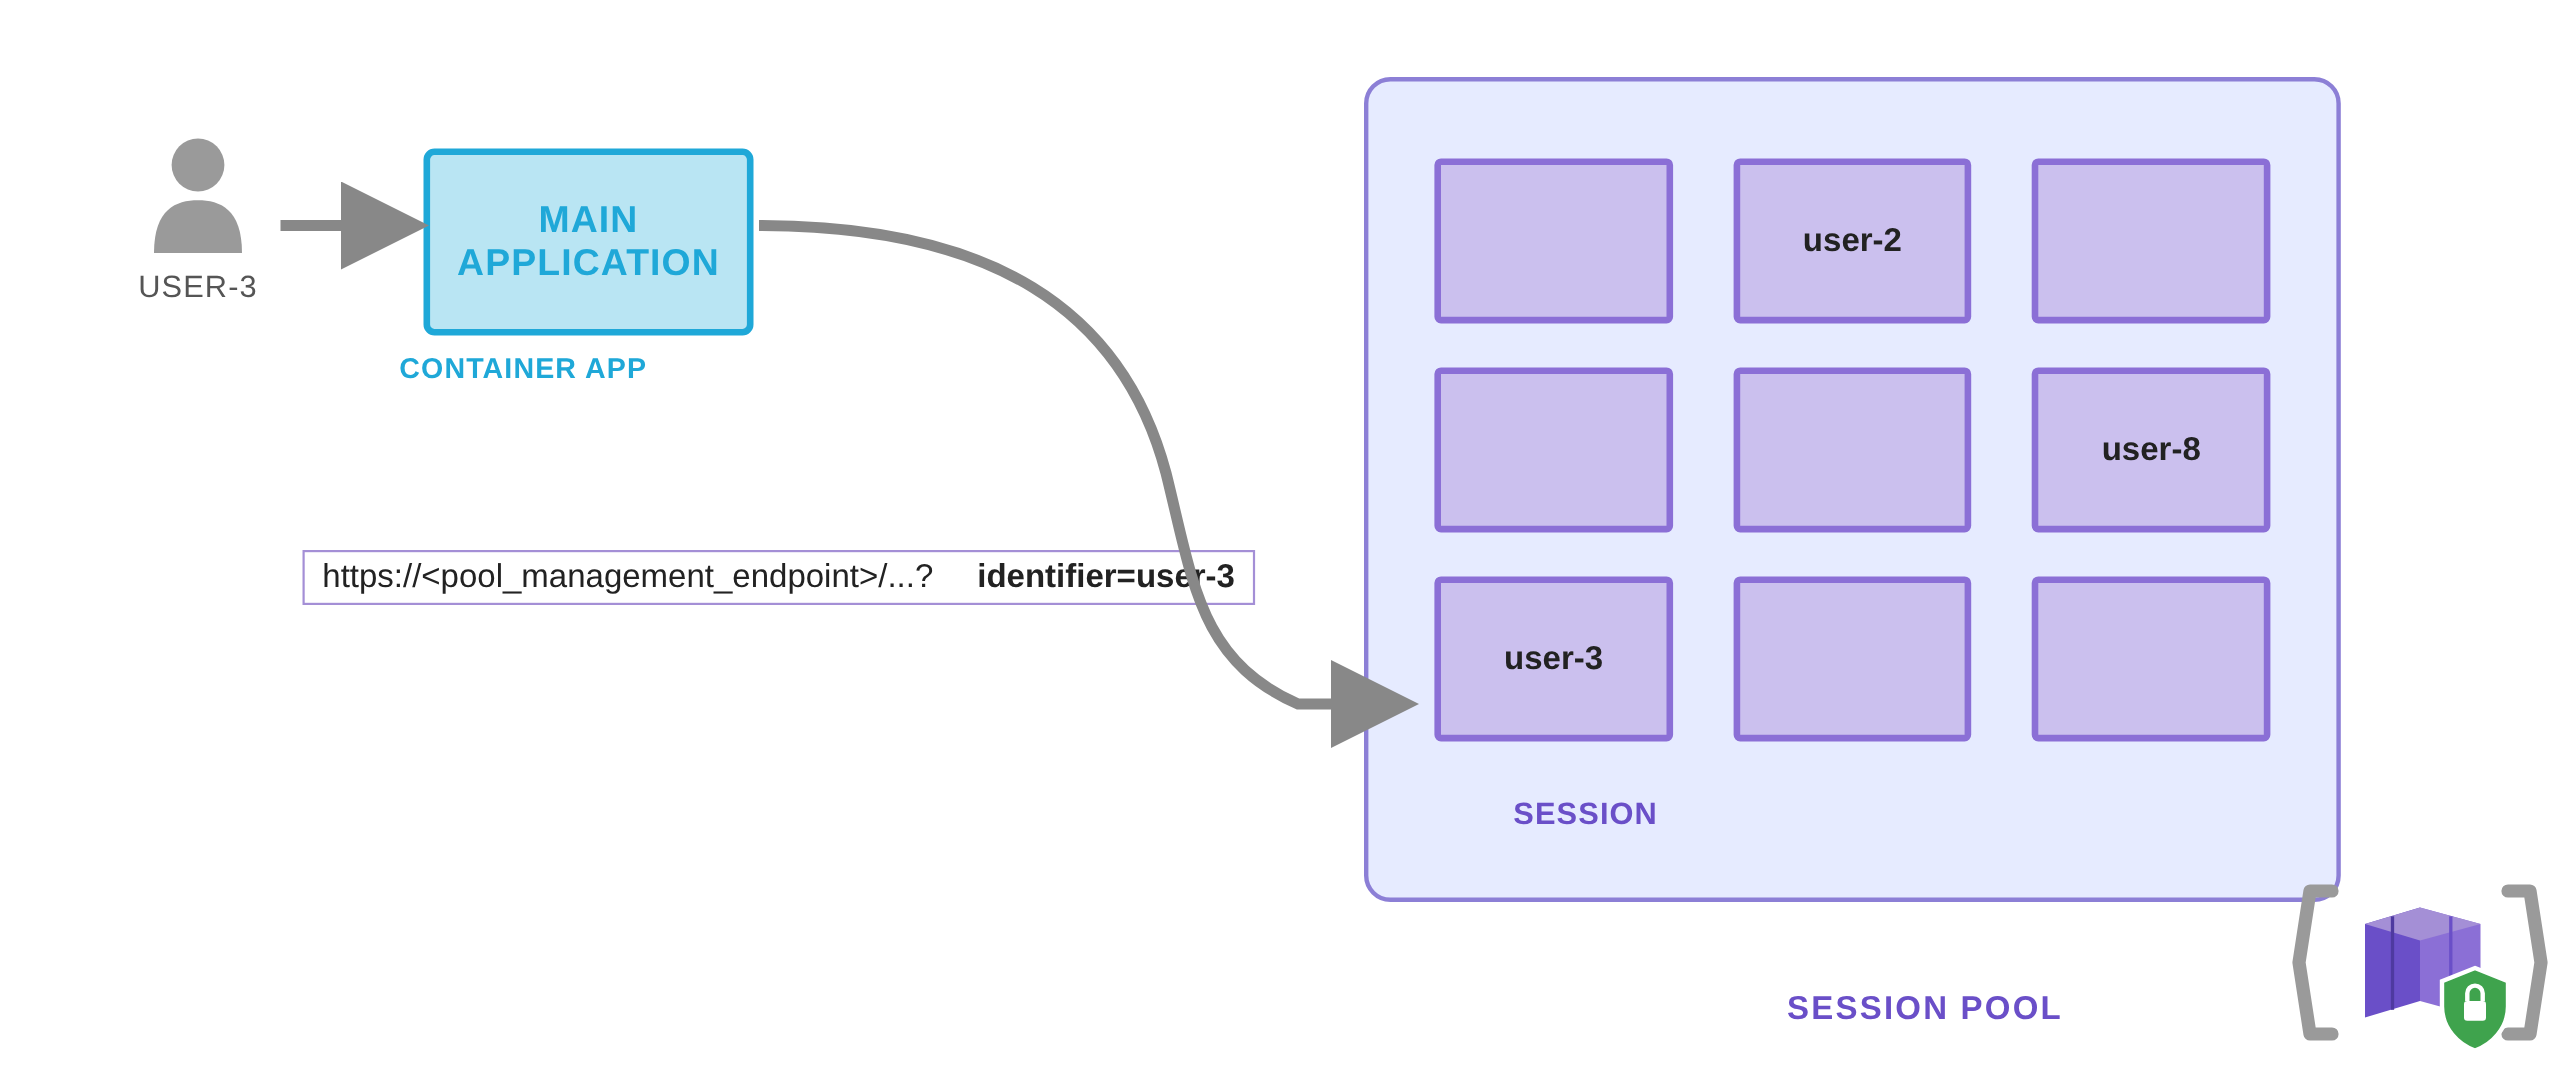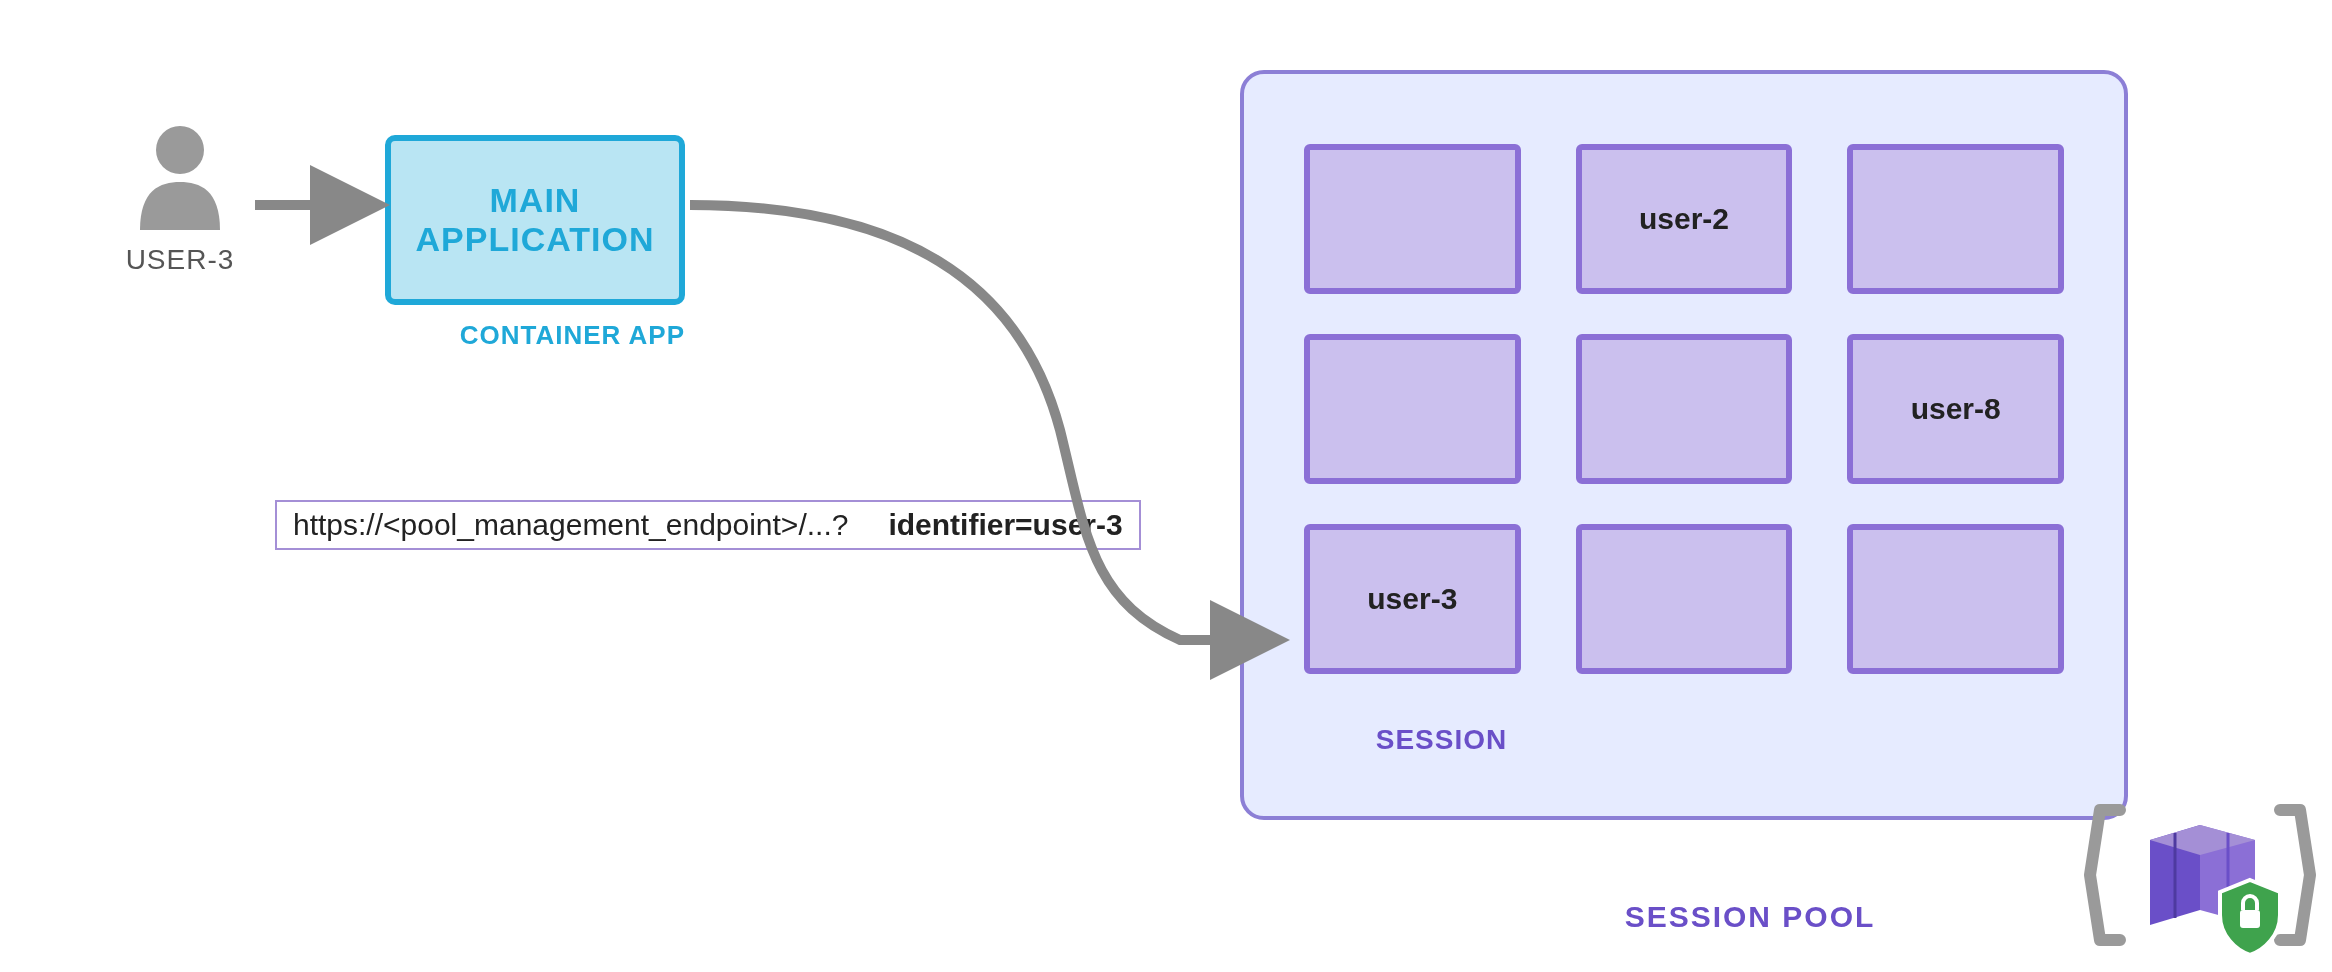--- a/index.html
+++ b/index.html
@@ -43,24 +43,24 @@
   }
   .app-box-text {
     color: #1fa8d8;
     font-weight: 700;
     font-size: 34px;
     line-height: 1.15;
     letter-spacing: 1px;
   }
   .app-sublabel {
     position: absolute;
-    left: 385px;
+    left: 363px;
     top: 320px;
     width: 300px;
-    text-align: right;
+    text-align: left;
     color: #1fa8d8;
     font-size: 26px;
     font-weight: 600;
     letter-spacing: 1px;
   }
   .url-box {
     position: absolute;
     left: 275px;
     top: 500px;
     background: #ffffff;

